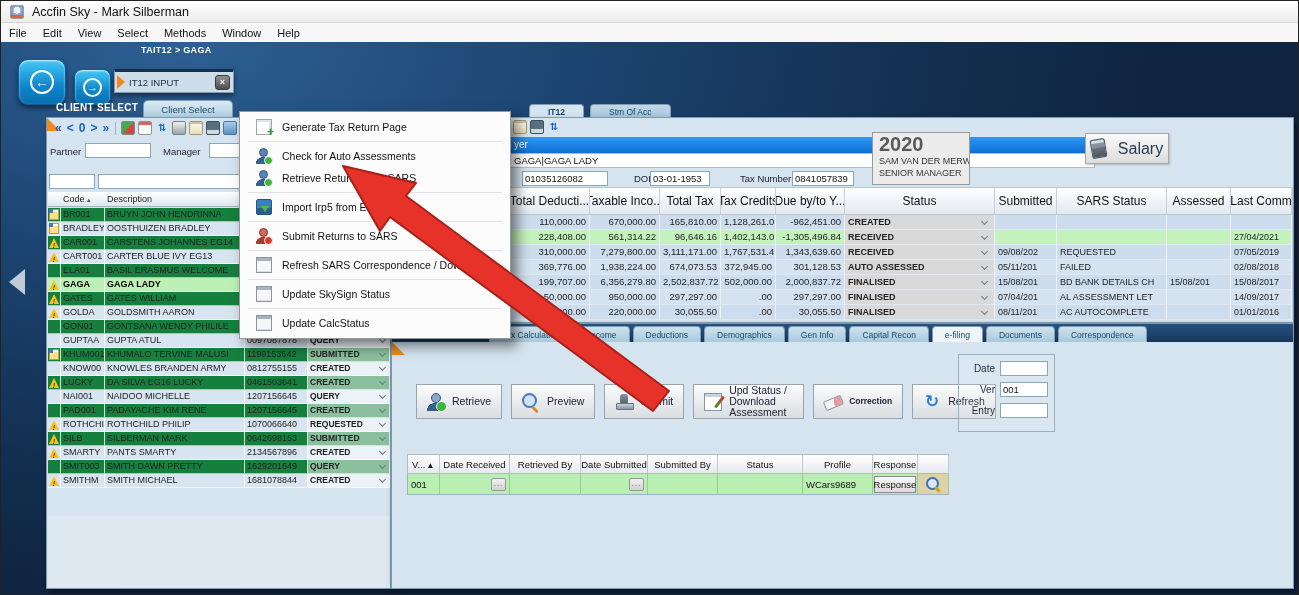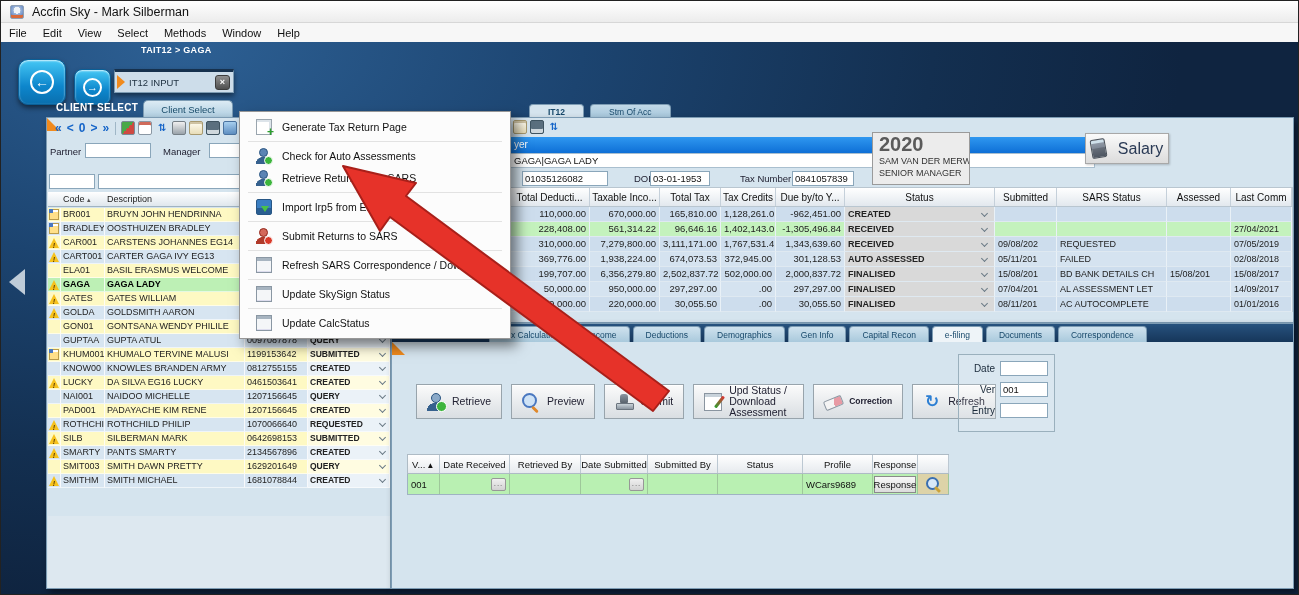--- a/index.html
+++ b/index.html
@@ -36,21 +36,21 @@
   .tbi[data-icon="mail-icon"]{background:linear-gradient(#fffdf2,#e8ddb8);border:1px solid #a89a70;box-shadow:inset 0 2px 0 rgba(160,140,90,.5)}
   .tbi[data-icon="save-icon"]{background:#5a6f7e;border:1px solid #3e5360;box-shadow:inset 0 -4px 0 #cfd8dd}
   .tbi[data-icon="image-icon"]{background:linear-gradient(#a8d0f0,#5f8fc2);border:1px solid #4a73a0}
   .flabel{position:absolute;font-size:9.5px;color:#223}
   .tin{position:absolute;background:#fff;border:1px solid #8aa6ba;height:15px;font-size:9.5px;font-family:inherit;padding:0 2px;color:#111}
   .chead{position:absolute;left:1px;top:74px;width:342px;height:15px;background:linear-gradient(#ffffff,#dfe7ed);border-bottom:1px solid #9fb3c2;display:flex;font-size:9px;color:#222;align-items:center}
   .chead .hc{padding:0 2px;overflow:hidden;white-space:nowrap}
   .hc.ic{flex:0 0 13px}.hc.code{flex:0 0 44px}.hc.desc{flex:1}
   .sortg{font-size:7px;color:#555}
   .crows{position:absolute;left:1px;top:90px;width:342px}
-  .crow{display:flex;height:14px;line-height:13px;background:#fef9c3;cursor:pointer}
+  .crow{display:flex;height:14px;line-height:13px;background:#15803d;cursor:pointer}
   .crow:nth-child(even){background:#d7e5f1}
   .cc{overflow:hidden;white-space:nowrap;border-right:1px solid rgba(255,255,255,.8);border-bottom:1px solid rgba(255,255,255,.6);padding:0 2px;font-size:9px;color:#222}
   .cc.ic{flex:0 0 13px;display:flex;align-items:center;justify-content:center;padding:0}
   .cc.code{flex:0 0 44px}
   .cc.desc{flex:0 0 140px}
   .cc.tax{flex:0 0 63px}
   .cc.st{flex:1;font-weight:bold;font-size:8.5px;background:rgba(255,255,255,.5);display:flex;align-items:center;padding-right:0}
   .stt{overflow:hidden;white-space:nowrap;flex:1}
   .chev{flex:0 0 13px;height:100%;display:flex;align-items:center;justify-content:center}
   .chev::after{content:"";width:4px;height:4px;border-right:1.4px solid #6a7a86;border-bottom:1.4px solid #6a7a86;transform:rotate(45deg);margin-top:-2px}
@@ -90,21 +90,21 @@
   #it12-panel{left:505px;top:116px;width:788px;height:206px}
   .it12tb{position:absolute;left:6px;top:2px;display:flex;gap:3px;align-items:center}
   .bluebar{position:absolute;left:2px;top:19px;width:586px;height:16px;background:linear-gradient(#2f97f0,#0e6fd6);color:#fff;font-size:10px;line-height:16px;padding:0 5px;overflow:hidden;white-space:nowrap;cursor:pointer}
   .namebar{position:absolute;left:2px;top:35px;width:586px;height:15px;background:#fff;border:1px solid #a9bfcf;font-size:9.5px;line-height:13px;padding:0 4px;color:#111;overflow:hidden;white-space:nowrap}
   .yearbox{position:absolute;left:365px;top:14px;width:98px;height:53px;background:#ececec;border:1px solid #9a9a9a;padding:1px 6px;overflow:hidden}
   .year{font-size:20px;font-weight:bold;color:#5a5a5a;line-height:21px}
   .yname,.yrole{font-size:9px;color:#333;line-height:12px;white-space:nowrap}
   .salarybtn{position:absolute;left:578px;top:15px;width:84px;height:31px;background:linear-gradient(#fafafa,#dcdcdc);border:1px solid #a8a8a8;display:flex;align-items:center;justify-content:center;gap:12px;font-size:16px;color:#2a3a55;cursor:pointer;box-shadow:1px 1px 2px rgba(0,0,0,.2)}
   .calc-icon{width:15px;height:19px;background:linear-gradient(#9aa3b0,#5f6977);border:1px solid #474f58;border-radius:2px;box-shadow:inset 0 3px 0 #cfe0ea,inset 0 -9px 0 rgba(0,0,0,.18);transform:rotate(-10deg)}
   .itable{position:absolute;left:2px;top:69px;width:784px}
-  .ithead{display:flex;height:20px;background:linear-gradient(#ffffff,#e2e8ee);border:1px solid #b9c6d0;font-size:10px;color:#111}
+  .ithead{display:flex;height:28px;background:linear-gradient(#ffffff,#e2e8ee);border:1px solid #b9c6d0;font-size:12px;color:#111}
   .ith{overflow:hidden;white-space:nowrap;border-right:1px solid #c5d0da;display:flex;align-items:center;justify-content:center;flex:0 0 auto}
   .irows{border-left:1px solid #b9c6d0;border-right:1px solid #b9c6d0}
   .irow{display:flex;height:15px;line-height:14px;font-size:9.5px;cursor:pointer}
   .itd{overflow:hidden;white-space:nowrap;border-right:1px solid #e9f1f7;border-bottom:1px solid #dfe9f1;padding:0 3px;background:#cddded;text-align:right;color:#222;flex:0 0 auto}
   .irow:nth-child(even) .itd{background:#d5e3f0}
   .ith:nth-child(1),.itd:nth-child(1){width:80px}
   .ith:nth-child(2),.itd:nth-child(2){width:70px}
   .ith:nth-child(3),.itd:nth-child(3){width:61px}
   .ith:nth-child(4),.itd:nth-child(4){width:55px}
   .ith:nth-child(5),.itd:nth-child(5){width:69px}
@@ -276,21 +276,21 @@
             <span class="stt"></span>
             <span class="chev"></span>
           </span>
         </div>
 
         <div class="crow" data-sel="false">
           <span class="cc ic">
             <i class="ric" data-icon="warn"></i>
           </span>
           <span class="cc code">CART001</span>
-          <span class="cc desc">CARTER GAGA IVY EG13</span>
+          <span class="cc desc">CARTER BLUE IVY EG13</span>
           <span class="cc tax"></span>
           <span class="cc st">
             <span class="stt"></span>
             <span class="chev"></span>
           </span>
         </div>
 
 
         <div class="crow" data-sel="false">
           <span class="cc ic">

